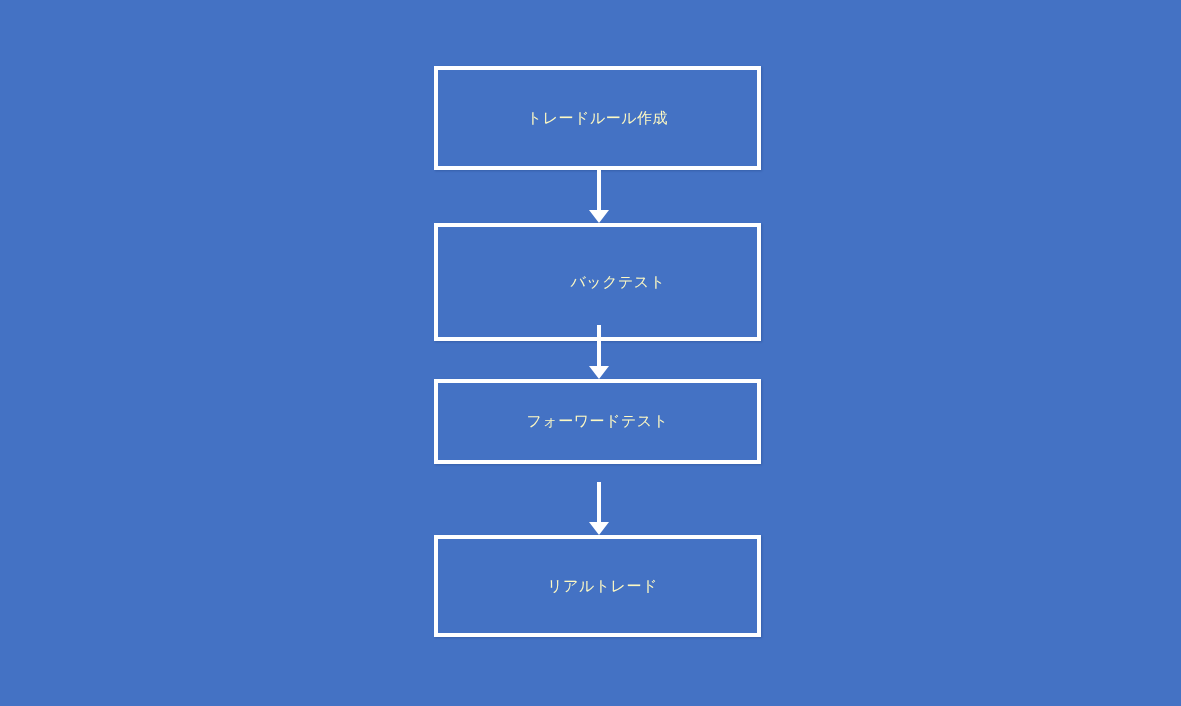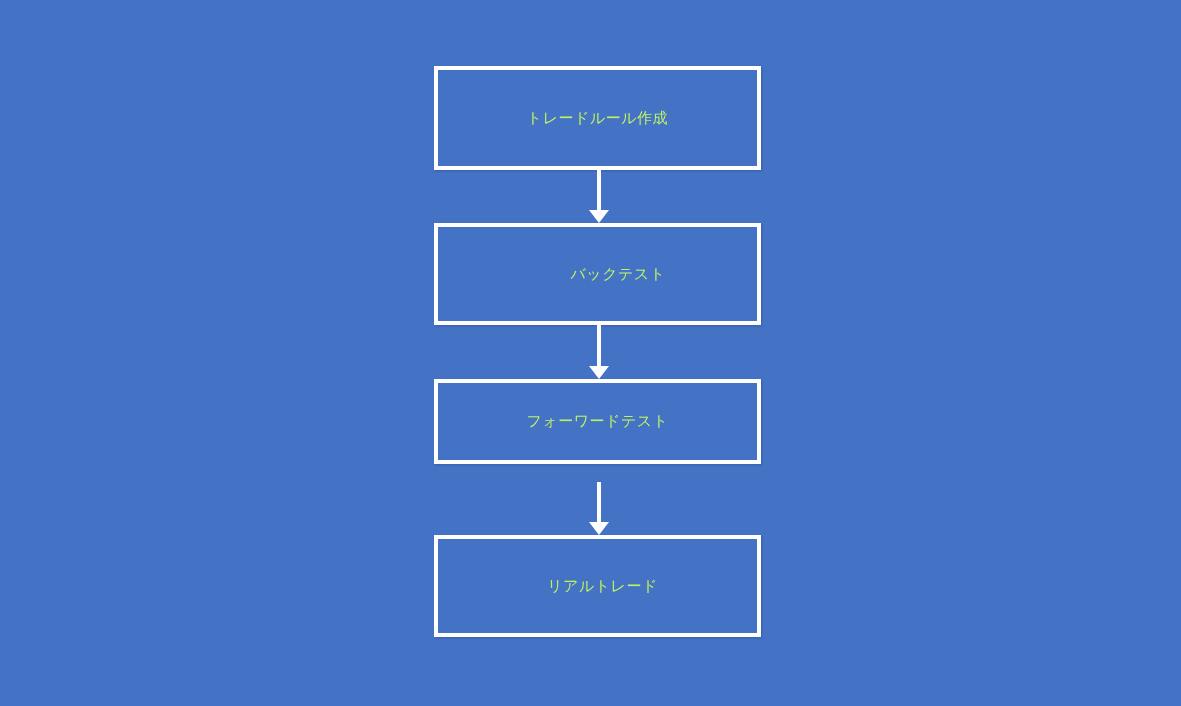--- a/index.html
+++ b/index.html
@@ -20,21 +20,21 @@
     width: 327px;
     box-sizing: border-box;
     background: #4472C4;
     border: 4px solid #FFFFFF;
     display: flex;
     align-items: center;
     justify-content: center;
     box-shadow: 1px 1px 2px rgba(30, 60, 120, 0.35);
   }
   .node-label {
-    color: #bef264;
+    color: #fef9c3;
     font-size: 15px;
     letter-spacing: 0.5px;
     white-space: nowrap;
     text-align: left;
   }
   .arrow {
     position: absolute;
     left: 589px;
     width: 20px;
     display: flex;
@@ -61,21 +61,21 @@
 
   <div class="node" style="top:66px; height:104px;">
     <span class="node-label">トレードルール作成</span>
   </div>
 
   <div class="arrow" style="top:170px; height:53px;">
     <div class="arrow-line"></div>
     <div class="arrow-head"></div>
   </div>
 
-  <div class="node" style="top:223px; height:102px;padding-left:41px;">
+  <div class="node" style="top:223px; height:118px;padding-left:41px;">
     <span class="node-label">バックテスト</span>
   </div>
 
   <div class="arrow" style="top:325px; height:54px;">
     <div class="arrow-line"></div>
     <div class="arrow-head"></div>
   </div>
 
   <div class="node" style="top:379px; height:85px;">
     <span class="node-label">フォーワードテスト</span>

